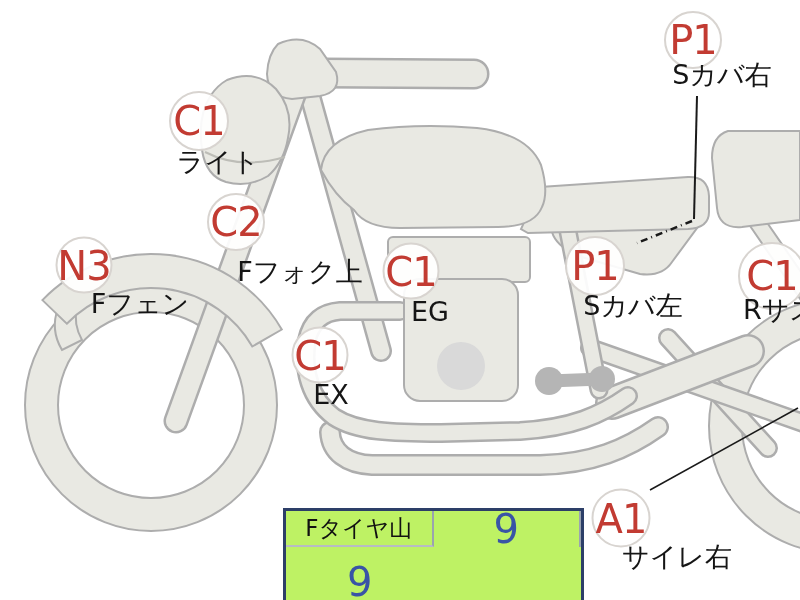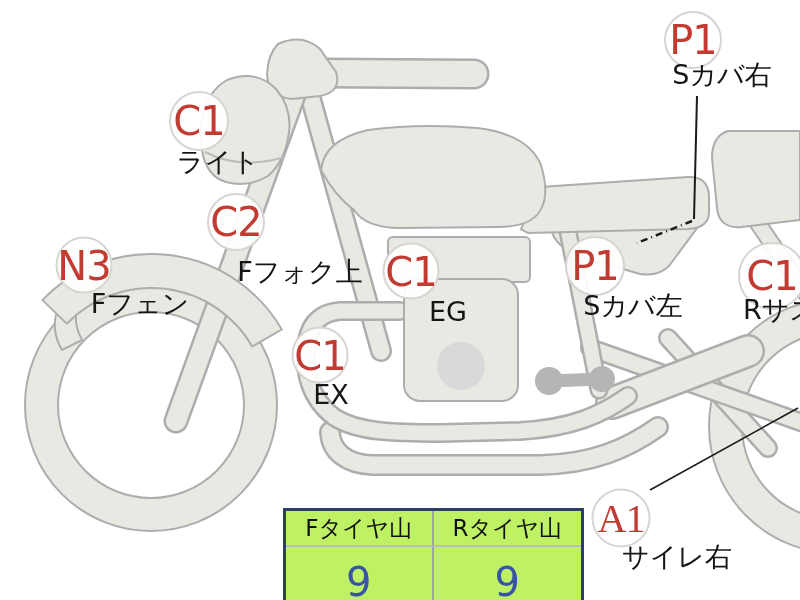--- a/index.html
+++ b/index.html
@@ -123,21 +123,21 @@
   <div class="lbl" style="left:300px;top:272px;">Fフォク上</div>
 
   <div class="badge" style="left:84px;top:265px;width:57px;height:57px;">
     <span class="code">N3</span>
   </div>
   <div class="lbl" style="left:140px;top:304px;text-align:right;">Fフェン</div>
 
   <div class="badge" style="left:411px;top:271px;width:57px;height:57px;">
     <span class="code">C1</span>
   </div>
-  <div class="lbl" style="left:448px;top:312px;">EG</div>
+  <div class="lbl" style="left:430px;top:312px;">EG</div>
 
   <div class="badge" style="left:320px;top:355px;width:57px;height:57px;">
     <span class="code">C1</span>
   </div>
   <div class="lbl" style="left:331px;top:395px;">EX</div>
 
   <div class="badge" style="left:595px;top:266px;width:60px;height:60px;">
     <span class="code">P1</span>
   </div>
   <div class="lbl" style="left:633px;top:306px;">Sカバ左</div>
@@ -145,25 +145,24 @@
   <div class="badge" style="left:693px;top:40px;width:58px;height:58px;">
     <span class="code">P1</span>
   </div>
   <div class="lbl" style="left:722px;top:75px;">Sカバ右</div>
 
   <div class="badge" style="left:772px;top:276px;width:68px;height:68px;">
     <span class="code">C1</span>
   </div>
   <div class="lbl" style="left:780px;top:310px;">Rサス</div>
 
-  <div class="badge" style="left:621px;top:518px;width:59px;height:59px;font-family:Liberation Serif, serif;">
+  <div class="badge" style="left:621px;top:518px;width:59px;height:59px;">
     <span class="code">A1</span>
   </div>
   <div class="lbl" style="left:677px;top:557px;">サイレ右</div>
 
   <div class="tire-table">
     <div class="cell hdr first">Fタイヤ山</div>
-    <div class="cell hdr">Rタイヤ山</div>
     <div class="cell val first">9</div>
     <div class="cell val">9</div>
   </div>
 
 </div>
 
 </body></html>

